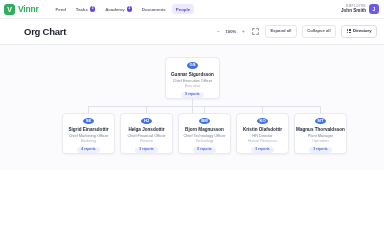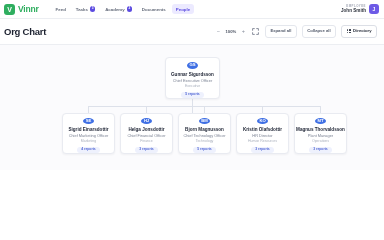--- a/index.html
+++ b/index.html
@@ -51,21 +51,21 @@
     width: 10px; height: 10px; border-radius: 3px;
     background: #6d5ae6; color: #fff;
     font-size: 5px; font-weight: bold;
     display: flex; align-items: center; justify-content: center;
   }
 
   
   .toolbar {
     height: 26px; flex: 0 0 26px;
     display: flex; align-items: center;
-    padding: 0 7px 0 4px;
+    padding: 0 7px 0 24px;
     background: #ffffff;
     border-bottom: 1px solid #eceef2;
   }
   .page-title { font-size: 9.5px; font-weight: bold; color: #1d2230; letter-spacing: -0.25px; }
   .toolbar-right { margin-left: auto; display: flex; align-items: center; gap: 5px; }
   .zoom-group { display: flex; align-items: center; gap: 3px; }
   .zoom-btn {
     width: 7px; height: 7px; border-radius: 2px;
     display: flex; align-items: center; justify-content: center;
     color: #868d9c; font-size: 5.5px; line-height: 1;

